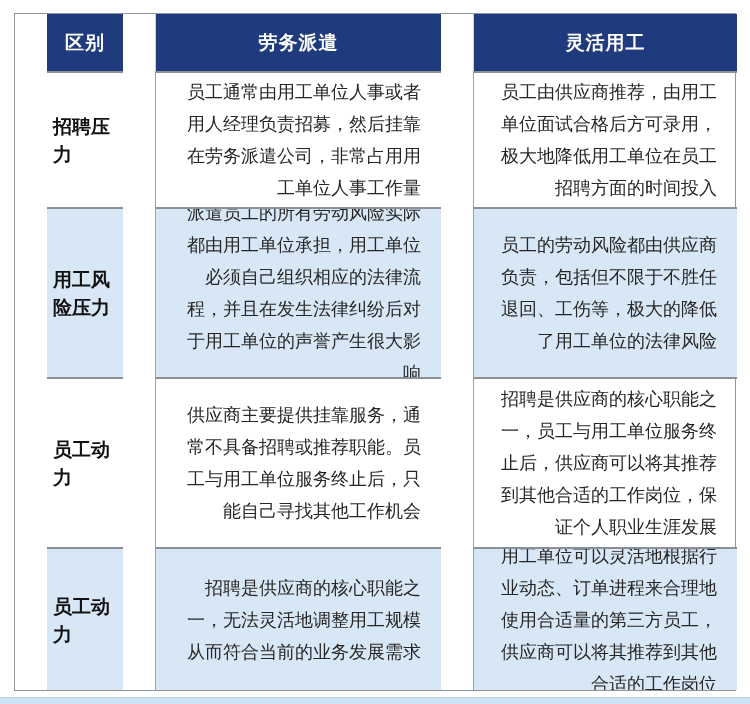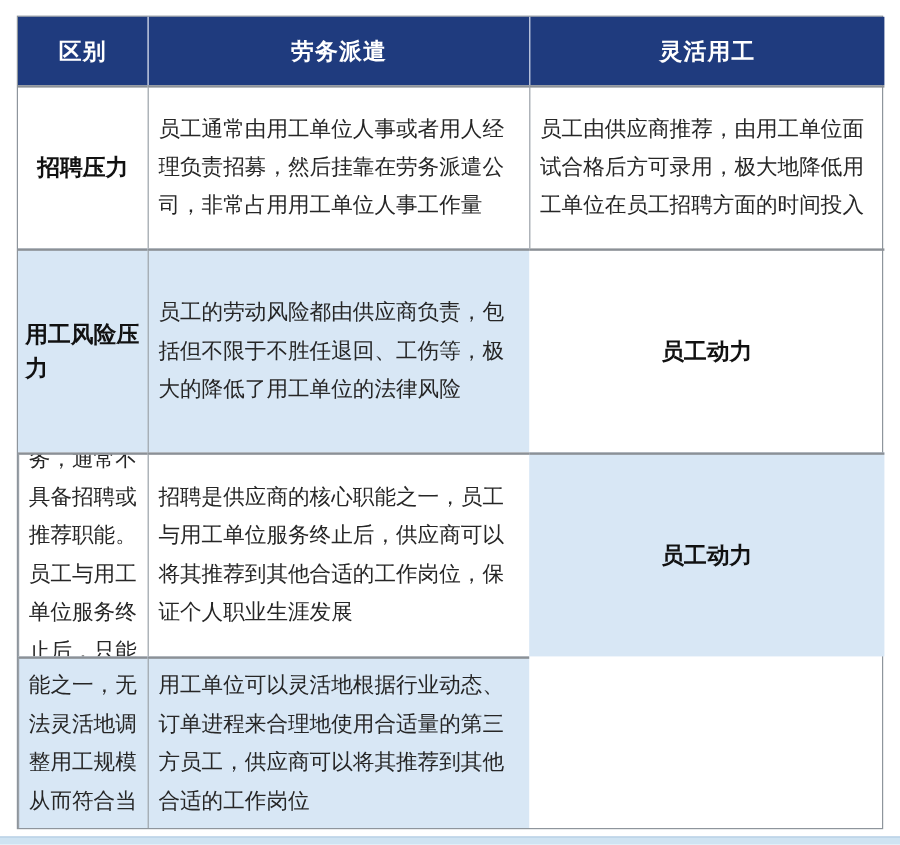--- a/index.html
+++ b/index.html
@@ -23,20 +23,21 @@
     display: grid;
     grid-template-columns: 108px 318px 296px;
     grid-template-rows: 57px 136px 170px 170px 143px;
     border: 1px solid #8e959c;
     background: #ffffff;
   }
   .cell {
     display: flex;
     align-items: center;
     overflow: hidden;
+    margin-left: 32px;
   }
   
   .hcell {
     background: #1f3b7e;
     color: #ffffff;
     font-weight: bold;
     font-size: 19px;
     justify-content: center;
     letter-spacing: 1px;
   }
@@ -51,22 +52,22 @@
     font-weight: bold;
     font-size: 19px;
     color: #111111;
     line-height: 28px;
     padding: 4px 6px;
   }
   .text-cell {
     font-size: 18px;
     color: #262626;
     line-height: 32px;
-    padding: 4px 8px;
-    text-align: left;
+    padding: 4px 20px;
+    text-align: right;
     word-break: break-all;
   }
   .bottom-bar {
     position: absolute;
     left: 0;
     bottom: 0;
     width: 750px;
     height: 7px;
     background: #cfe3f2;
     border-top: 1px solid #b5cee3;
@@ -80,20 +81,21 @@
 
     <div class="cell hcell c1">区别</div>
     <div class="cell hcell c2">劳务派遣</div>
     <div class="cell hcell c3">灵活用工</div>
 
     <div class="cell bcell c1 label-cell">招聘压力</div>
     <div class="cell bcell c2 text-cell">员工通常由用工单位人事或者用人经理负责招募，然后挂靠在劳务派遣公司，非常占用用工单位人事工作量</div>
     <div class="cell bcell c3 text-cell">员工由供应商推荐，由用工单位面试合格后方可录用，极大地降低用工单位在员工招聘方面的时间投入</div>
 
     <div class="cell bcell c1 label-cell alt">用工风险压力</div>
+    <div class="cell bcell c2 text-cell alt">派遣员工的所有劳动风险实际都由用工单位承担，用工单位必须自己组织相应的法律流程，并且在发生法律纠纷后对于用工单位的声誉产生很大影响</div>
     <div class="cell bcell c3 text-cell alt">员工的劳动风险都由供应商负责，包括但不限于不胜任退回、工伤等，极大的降低了用工单位的法律风险</div>
 
     <div class="cell bcell c1 label-cell">员工动力</div>
     <div class="cell bcell c2 text-cell">供应商主要提供挂靠服务，通常不具备招聘或推荐职能。员工与用工单位服务终止后，只能自己寻找其他工作机会</div>
     <div class="cell bcell c3 text-cell">招聘是供应商的核心职能之一，员工与用工单位服务终止后，供应商可以将其推荐到其他合适的工作岗位，保证个人职业生涯发展</div>
 
     <div class="cell bcell c1 label-cell alt">员工动力</div>
     <div class="cell bcell c2 text-cell alt">招聘是供应商的核心职能之一，无法灵活地调整用工规模从而符合当前的业务发展需求</div>
     <div class="cell bcell c3 text-cell alt">用工单位可以灵活地根据行业动态、订单进程来合理地使用合适量的第三方员工，供应商可以将其推荐到其他合适的工作岗位</div>
 

